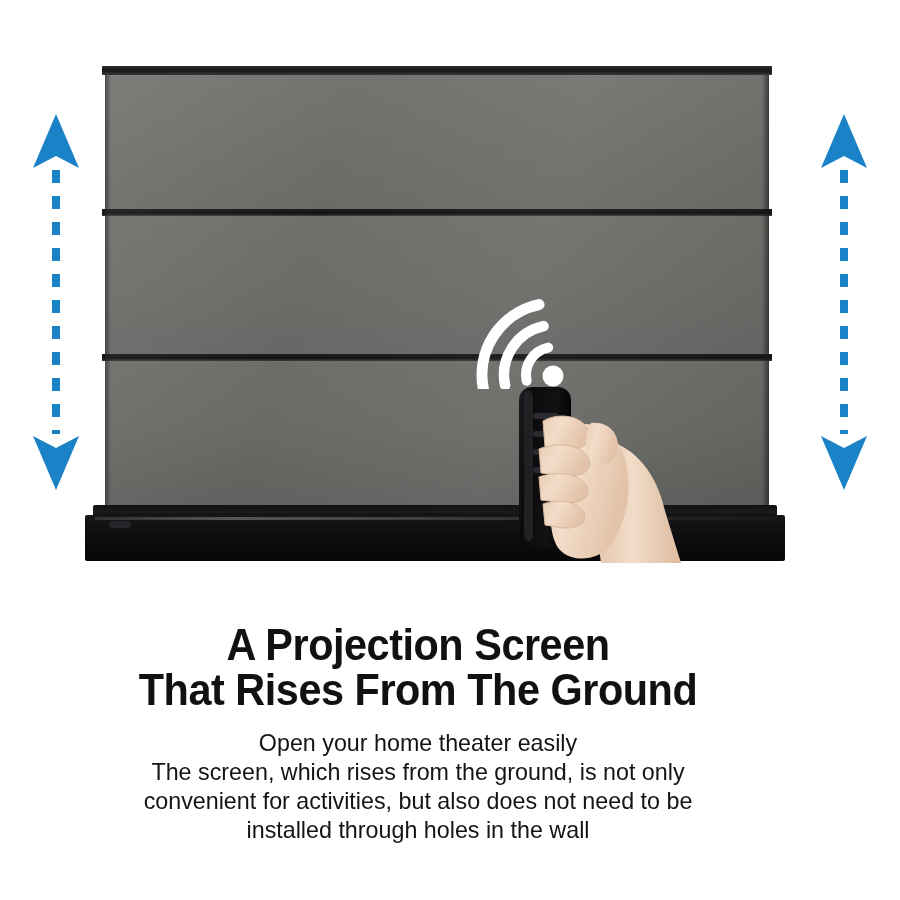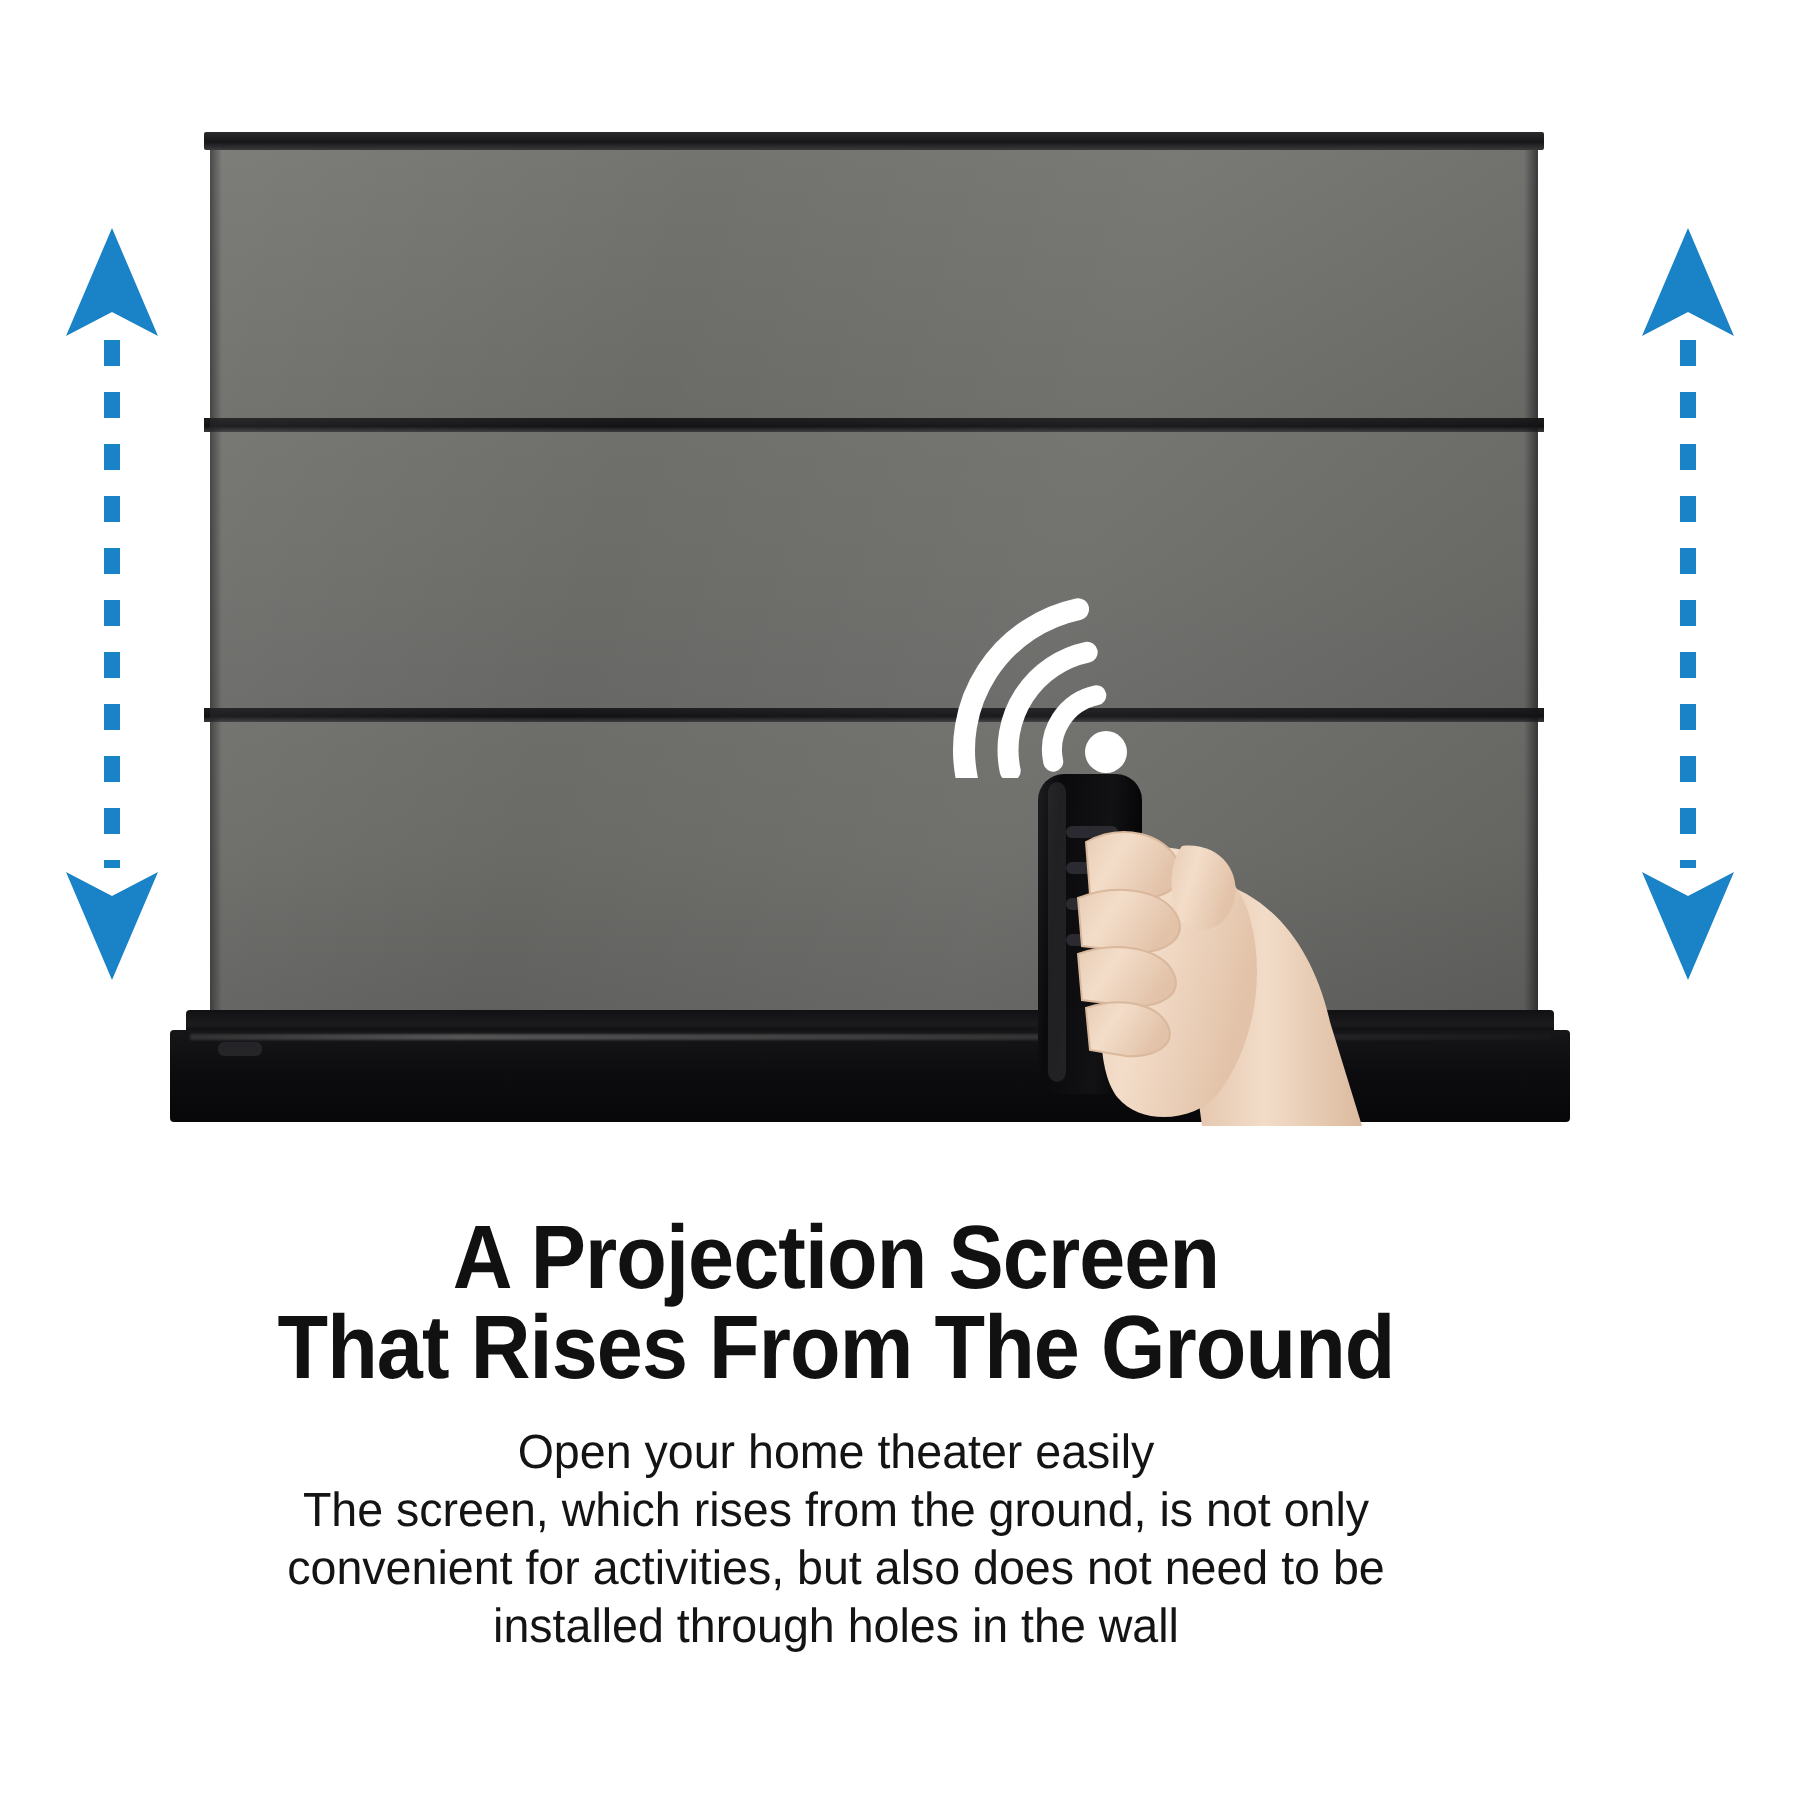--- a/index.html
+++ b/index.html
@@ -150,21 +150,21 @@
     left: 505px;
     top: 383px;
     width: 215px;
     height: 180px;
   }
 
   
   .copy {
     position: absolute;
     left: 0;
-    top: 584px;
+    top: 600px;
     width: 836px;
     text-align: center;
   }
   .headline {
     color: #111111;
     font-weight: 700;
     font-size: 45px;
     line-height: 45px;
     letter-spacing: -0.5px;
     transform: scaleX(0.92);

